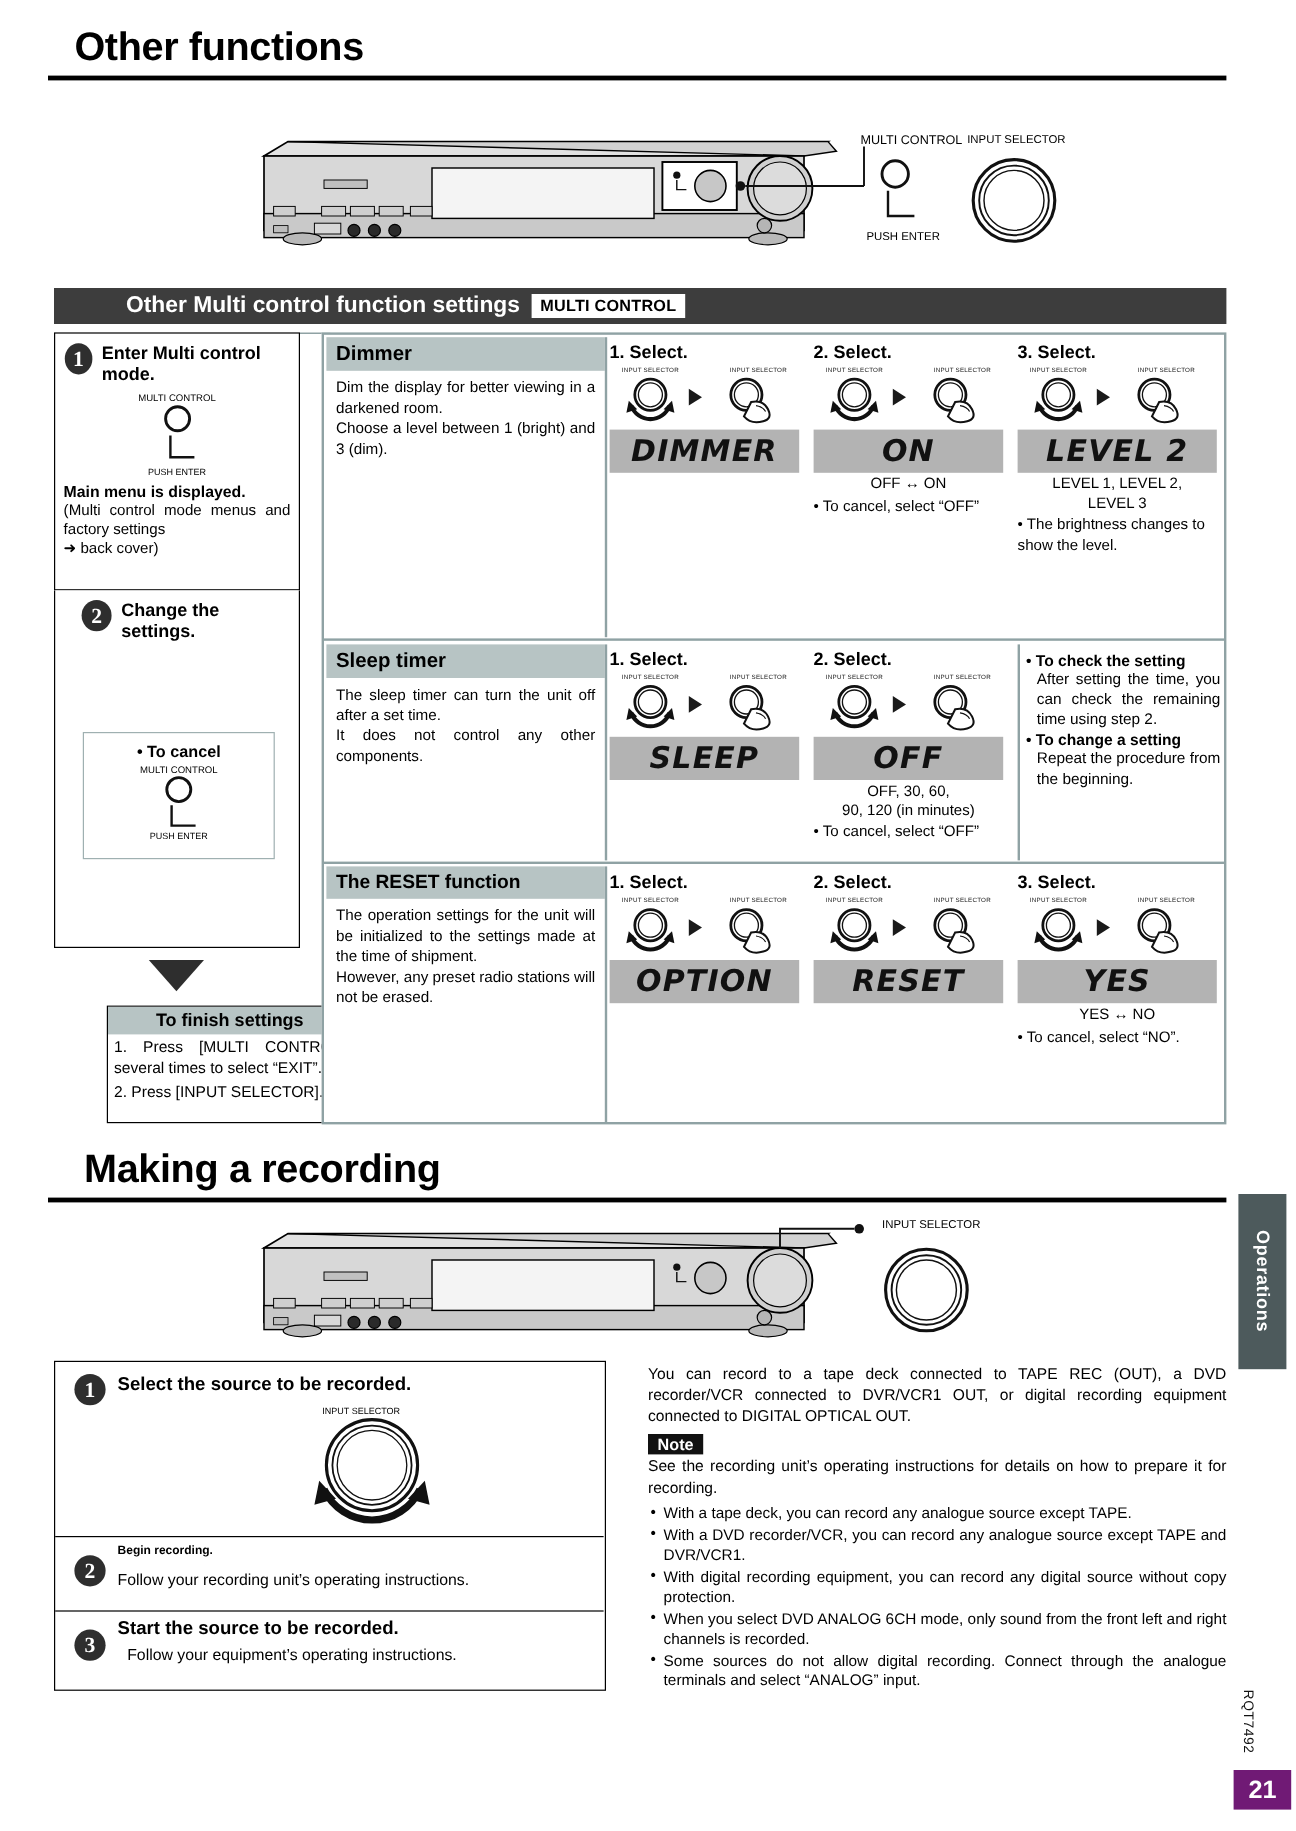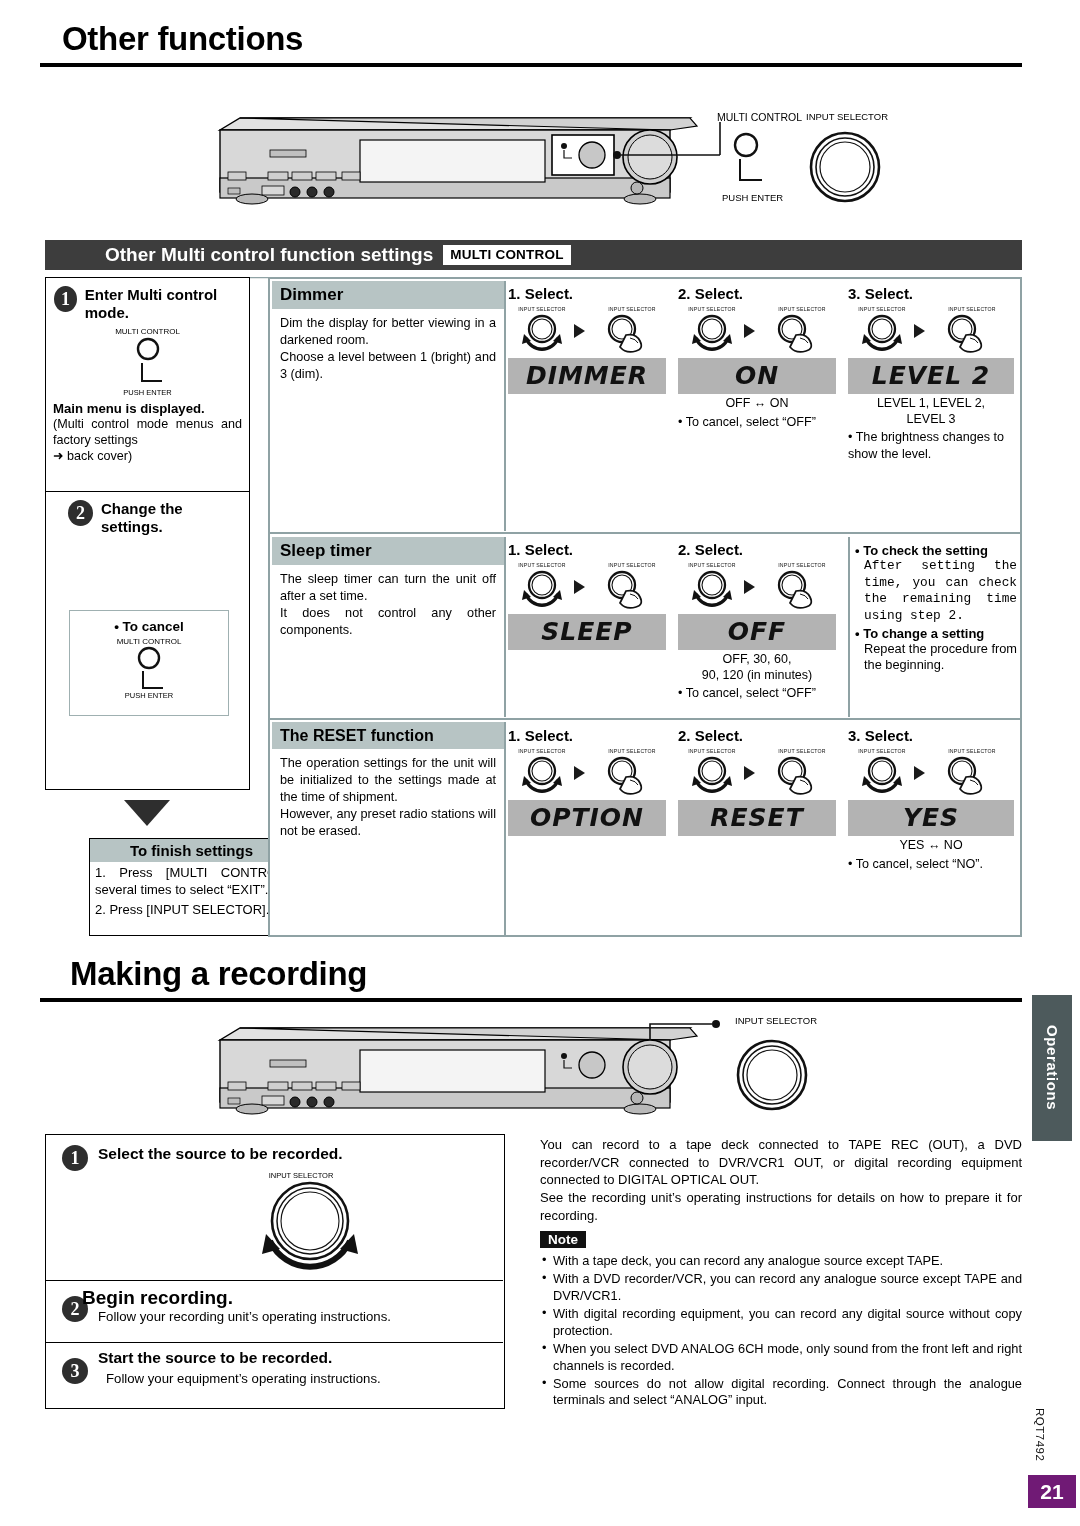--- a/index.html
+++ b/index.html
@@ -404,21 +404,21 @@
     </div>
     <div class="lcd" style="width:158px; height:36px; font-size:25px; line-height:36px;">OFF</div>
     <div class="caption-small" style="width:158px; margin-top:2px;">OFF, 30, 60,</div>
     <div class="caption-small" style="width:158px;">90, 120 (in minutes)</div>
     <div class="bullet-note" style="width:175px; margin-top:2px;">• To cancel, select “OFF”</div>
   </div>
 
   <div class="vr-thin" style="left:848px; top:537px; height:180px; background:#8fa2a4; width:2px;"></div>
   <div style="position:absolute; left:855px; top:543px; width:162px;">
     <div style="font-size:13px; font-weight:bold;">• To check the setting</div>
-    <div style="font-size:12.8px; line-height:1.3; text-align:justify; padding-left:9px;font-family:Liberation Mono, monospace;">After setting the time, you can check the remaining time using step 2.</div>
+    <div style="font-size:12.8px; line-height:1.3; text-align:justify; padding-left:9px;">After setting the time, you can check the remaining time using step 2.</div>
     <div style="font-size:13px; font-weight:bold; margin-top:1px;">• To change a setting</div>
     <div style="font-size:12.8px; line-height:1.3; text-align:justify; padding-left:9px;">Repeat the procedure from the beginning.</div>
   </div>
 
   <div class="hr-thin" style="left:270px; top:718px; width:750px; height:2px; background:#8fa2a4;"></div>
 
   <div style="position:absolute; left:272px; top:722px; width:232px;">
     <div class="row-head" style="font-size:16px;">The RESET function</div>
     <div class="body-txt">The operation settings for the unit will be initialized to the settings made at the time of shipment.<br>However, any preset radio stations will not be erased.</div>
   </div>
@@ -557,38 +557,38 @@
         <circle cx="54" cy="42" r="29" fill="#fff" stroke="#111" stroke-width="1.1"></circle>
         <path d="M14 62 A44 44 0 0 0 94 62" fill="none" stroke="#111" stroke-width="6"></path>
         <polygon points="10,55 6,75 24,70" fill="#111"></polygon>
         <polygon points="98,55 102,75 84,70" fill="#111"></polygon>
       </svg>
     </div>
     <div class="hr-thin" style="left:0; top:145px; width:457px;"></div>
 
     <div style="position:relative; height:62px;">
       <span class="circnum" style="position:absolute; left:16px; top:16px;">2</span>
-      <div style="position:absolute; left:36px; top:7px; font-size:19px; font-weight:bold;">Begin recording.</div>
+      <div style="position:absolute; left:52px; top:7px; font-size:10px; font-weight:bold;">Begin recording.</div>
       <div style="position:absolute; left:52px; top:29px; font-size:13.2px;">Follow your recording unit’s operating instructions.</div>
     </div>
     <div class="hr-thin" style="left:0; top:207px; width:457px;"></div>
 
     <div style="position:relative; height:62px;">
       <span class="circnum" style="position:absolute; left:16px; top:16px;">3</span>
       <div style="position:absolute; left:52px; top:7px; font-size:15.5px; font-weight:bold;">Start the source to be recorded.</div>
       <div style="position:absolute; left:60px; top:29px; font-size:13.2px;">Follow your equipment’s operating instructions.</div>
     </div>
   </div>
 
   <div style="position:absolute; left:540px; top:1136px; width:482px;">
     <div style="font-size:13px; line-height:1.36; text-align:justify;">You can record to a tape deck connected to TAPE REC (OUT), a DVD recorder/VCR connected to DVR/VCR1 OUT, or digital recording equipment connected to DIGITAL OPTICAL OUT.</div>
-    <div style="font-size:13px; line-height:1.36; text-align:justify;">See the recording unit’s operating instructions for details on how to prepare it for recording.</div>
     <div style="margin-top:6px;">
       <span class="note-tag">Note</span>
     </div>
+    <div style="font-size:13px; line-height:1.36; text-align:justify;">See the recording unit’s operating instructions for details on how to prepare it for recording.</div>
     <ul class="notes">
       <li>With a tape deck, you can record any analogue source except TAPE.</li>
       <li>With a DVD recorder/VCR, you can record any analogue source except TAPE and DVR/VCR1.</li>
       <li>With digital recording equipment, you can record any digital source without copy protection.</li>
       <li>When you select DVD ANALOG 6CH mode, only sound from the front left and right channels is recorded.</li>
       <li>Some sources do not allow digital recording. Connect through the analogue terminals and select “ANALOG” input.</li>
     </ul>
   </div>
 
   <div class="side-tab" style="left:1032px; top:995px; width:40px; height:146px;">Operations</div>

